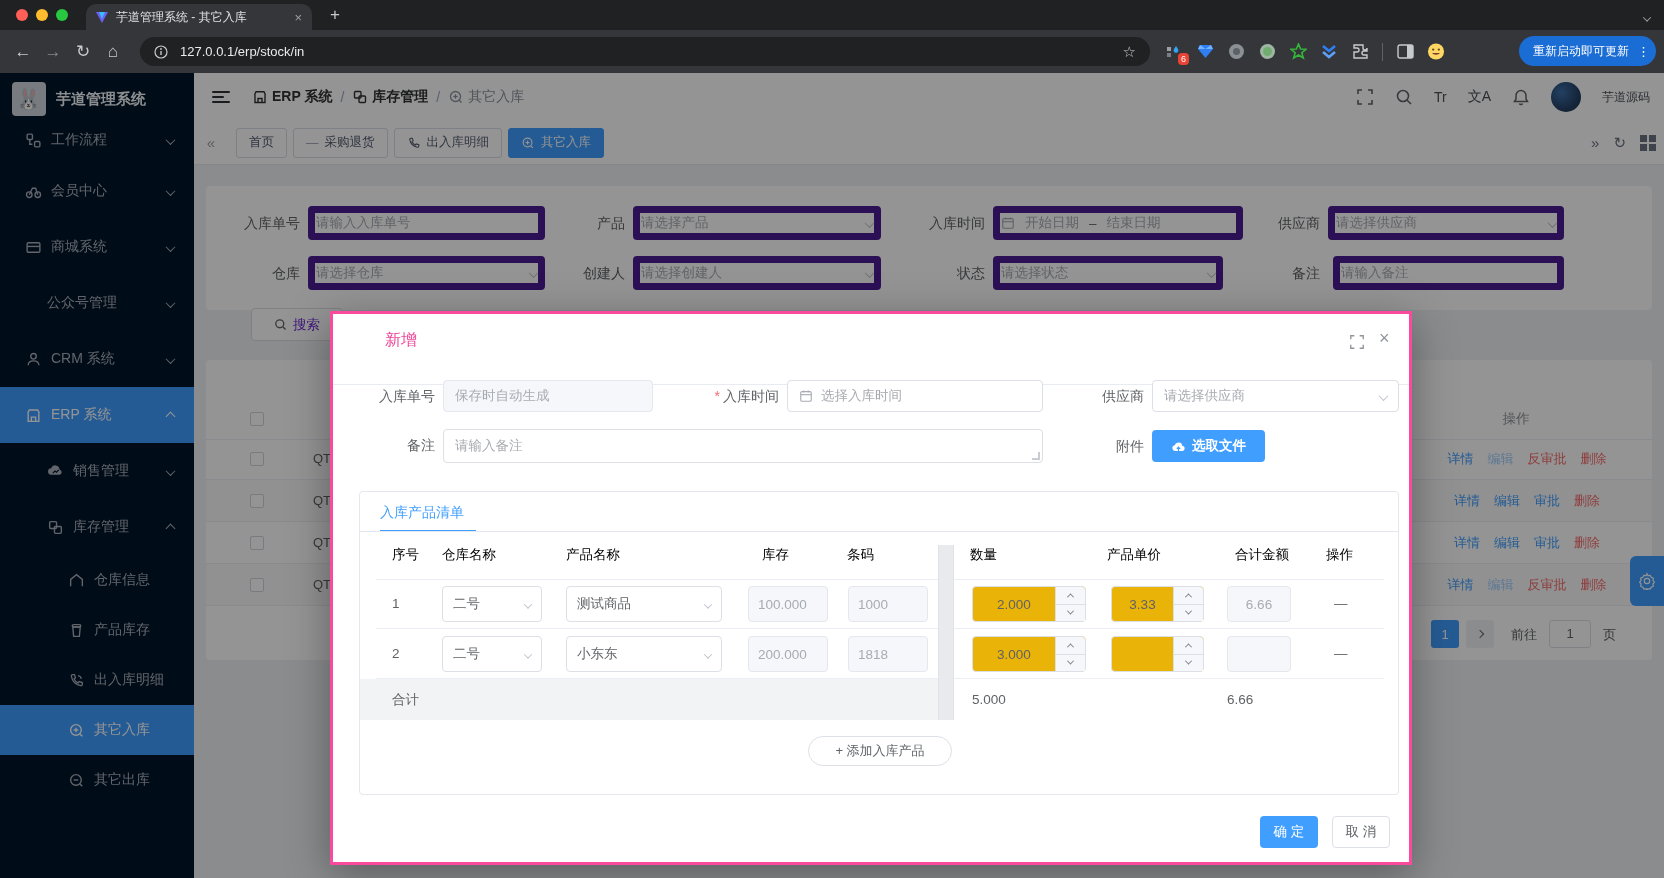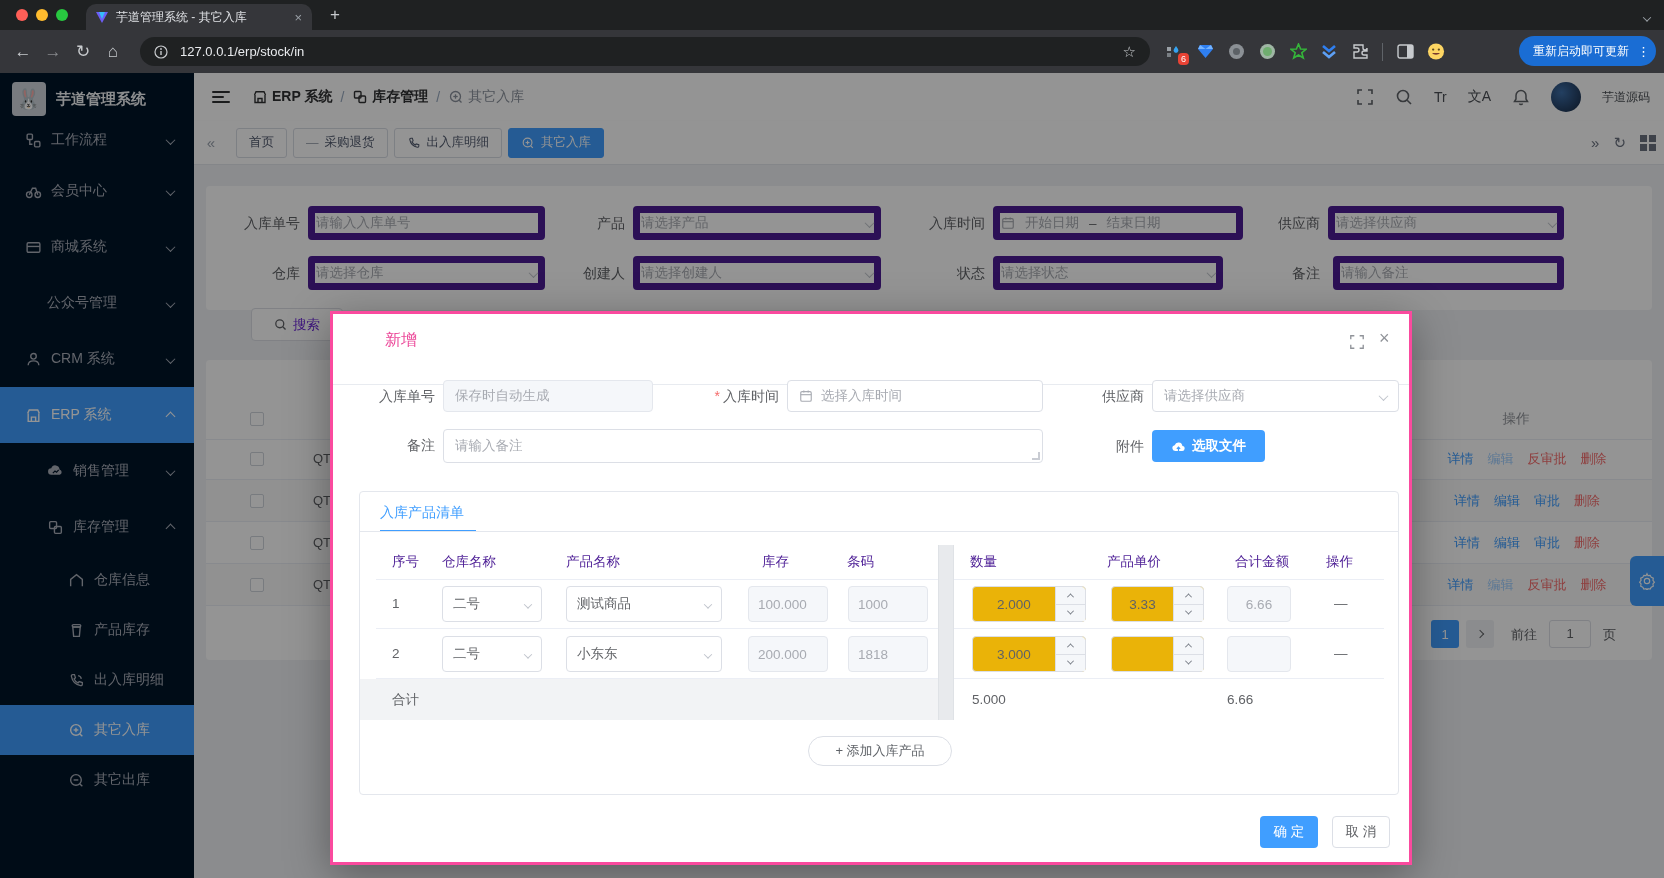--- a/index.html
+++ b/index.html
@@ -110,21 +110,21 @@
   .minput { position:absolute; height:32px; border:1px solid #dcdfe6; border-radius:4px; background:#fff; display:flex; align-items:center; padding:0 11px; font-size:13.5px; color:#a8abb2; }
   .minput.dis { background:#f5f7fa; border-color:#e4e7ed; }
   .mtextarea { position:absolute; height:34px; border:1px solid #dcdfe6; border-radius:4px; background:#fff; display:flex; align-items:center; padding:0 11px; font-size:13.5px; color:#a8abb2; }
   .rz { position:absolute; right:2px; bottom:2px; width:8px; height:8px; border-right:2px solid #c9ccd3; border-bottom:2px solid #c9ccd3; }
   .filebtn { position:absolute; left:819px; top:116px; width:113px; height:32px; background:#409eff; border-radius:4px; color:#fff; font-size:13.5px; font-weight:bold; display:flex; align-items:center; justify-content:center; gap:6px; }
 
   .pcard { position:absolute; left:26px; top:177px; width:1040px; height:304px; border:1px solid #e4e7ed; border-radius:4px; background:#fff; }
   .ptab { position:absolute; left:20px; top:12px; font-size:14px; color:#409eff; font-weight:500; }
   .ptabbar { position:absolute; left:20px; top:38px; width:96px; height:2px; background:#409eff; }
   .ptabline { position:absolute; left:0; top:39px; width:100%; height:1px; background:#e4e7ed; }
-  .th { position:absolute; top:53px; height:34px; line-height:34px; font-size:13.5px; color:#4c1d95; }
+  .th { position:absolute; top:46px; height:34px; line-height:34px; font-size:13.5px; color:#000000; }
   .thline { position:absolute; left:16px; top:87px; width:1008px; height:1px; background:#ebeef5; }
   .prow { position:absolute; left:0; width:1040px; height:50px; }
   .prowline { position:absolute; left:16px; bottom:0; width:1008px; height:1px; background:#ebeef5; }
   .pcell { position:absolute; top:0; height:50px; line-height:50px; font-size:13.5px; color:#606266; }
   .psel { position:absolute; top:7px; height:36px; border:1px solid #dcdfe6; border-radius:4px; background:#fff; display:flex; align-items:center; padding:0 10px; font-size:13.5px; color:#606266; }
   .psel .arr { margin-left:auto; color:#c0c4cc; }
   .pdis { position:absolute; top:7px; height:36px; border:1px solid #e4e7ed; border-radius:4px; background:#f5f7fa; display:flex; align-items:center; padding:0 9px; font-size:13.5px; color:#a8abb2; }
   .pnum { position:absolute; top:7px; height:36px; border:1px solid #dcdfe6; border-radius:4px; background:#eab308; display:flex; }
   .pnum .val { flex:1; display:flex; align-items:center; justify-content:center; font-size:13.5px; color:#606266; }
   .pnum .steps { width:30px; border-left:1px solid #dcdfe6; display:flex; flex-direction:column; }

